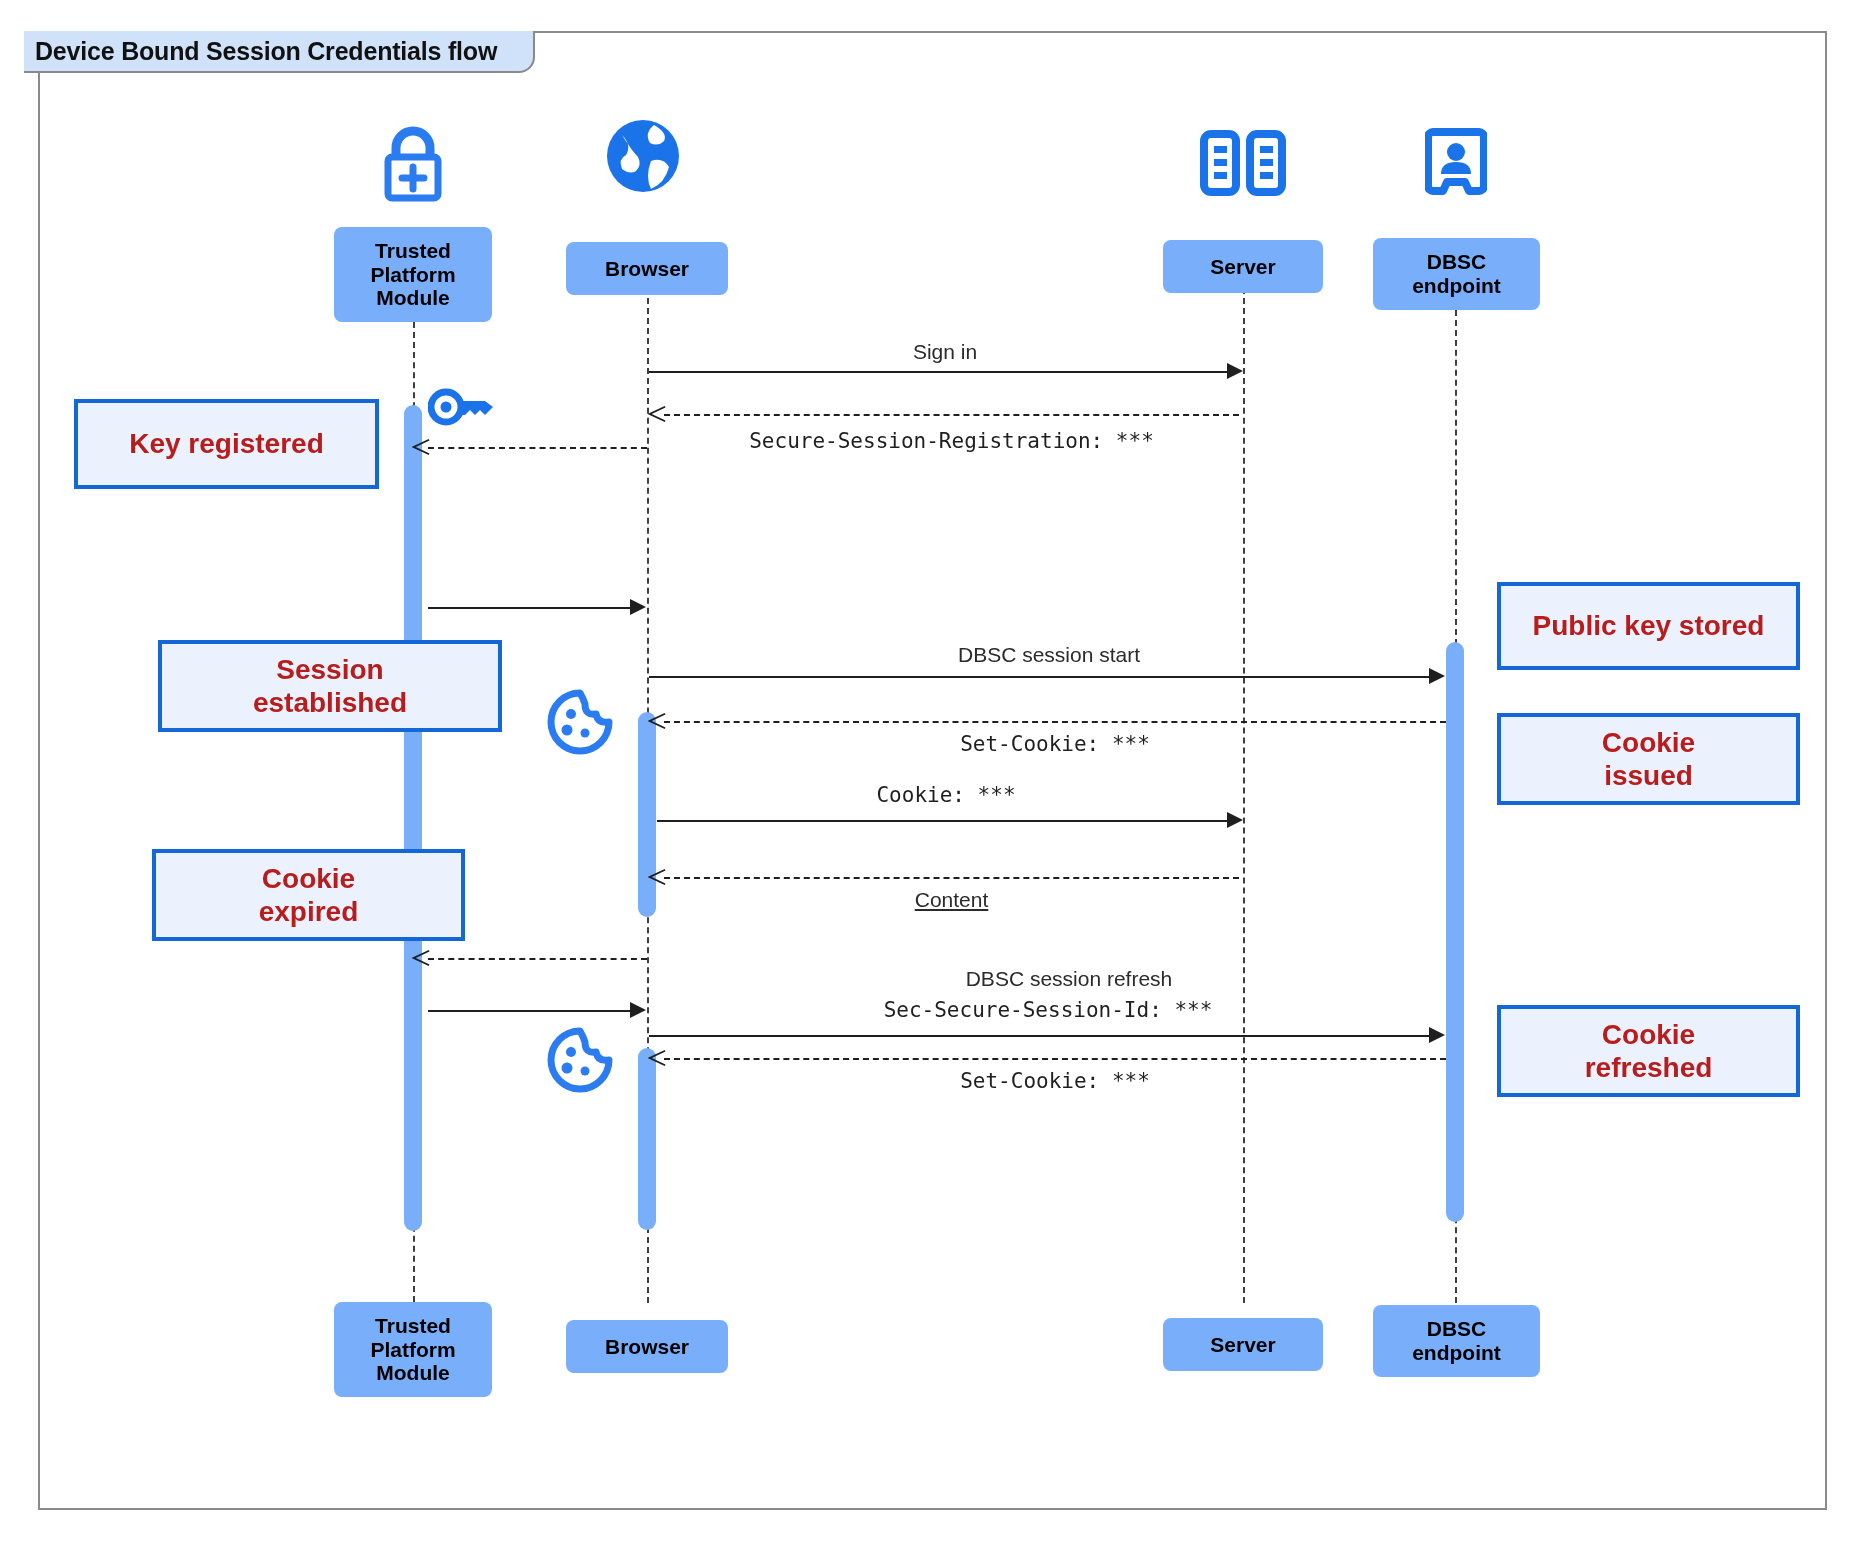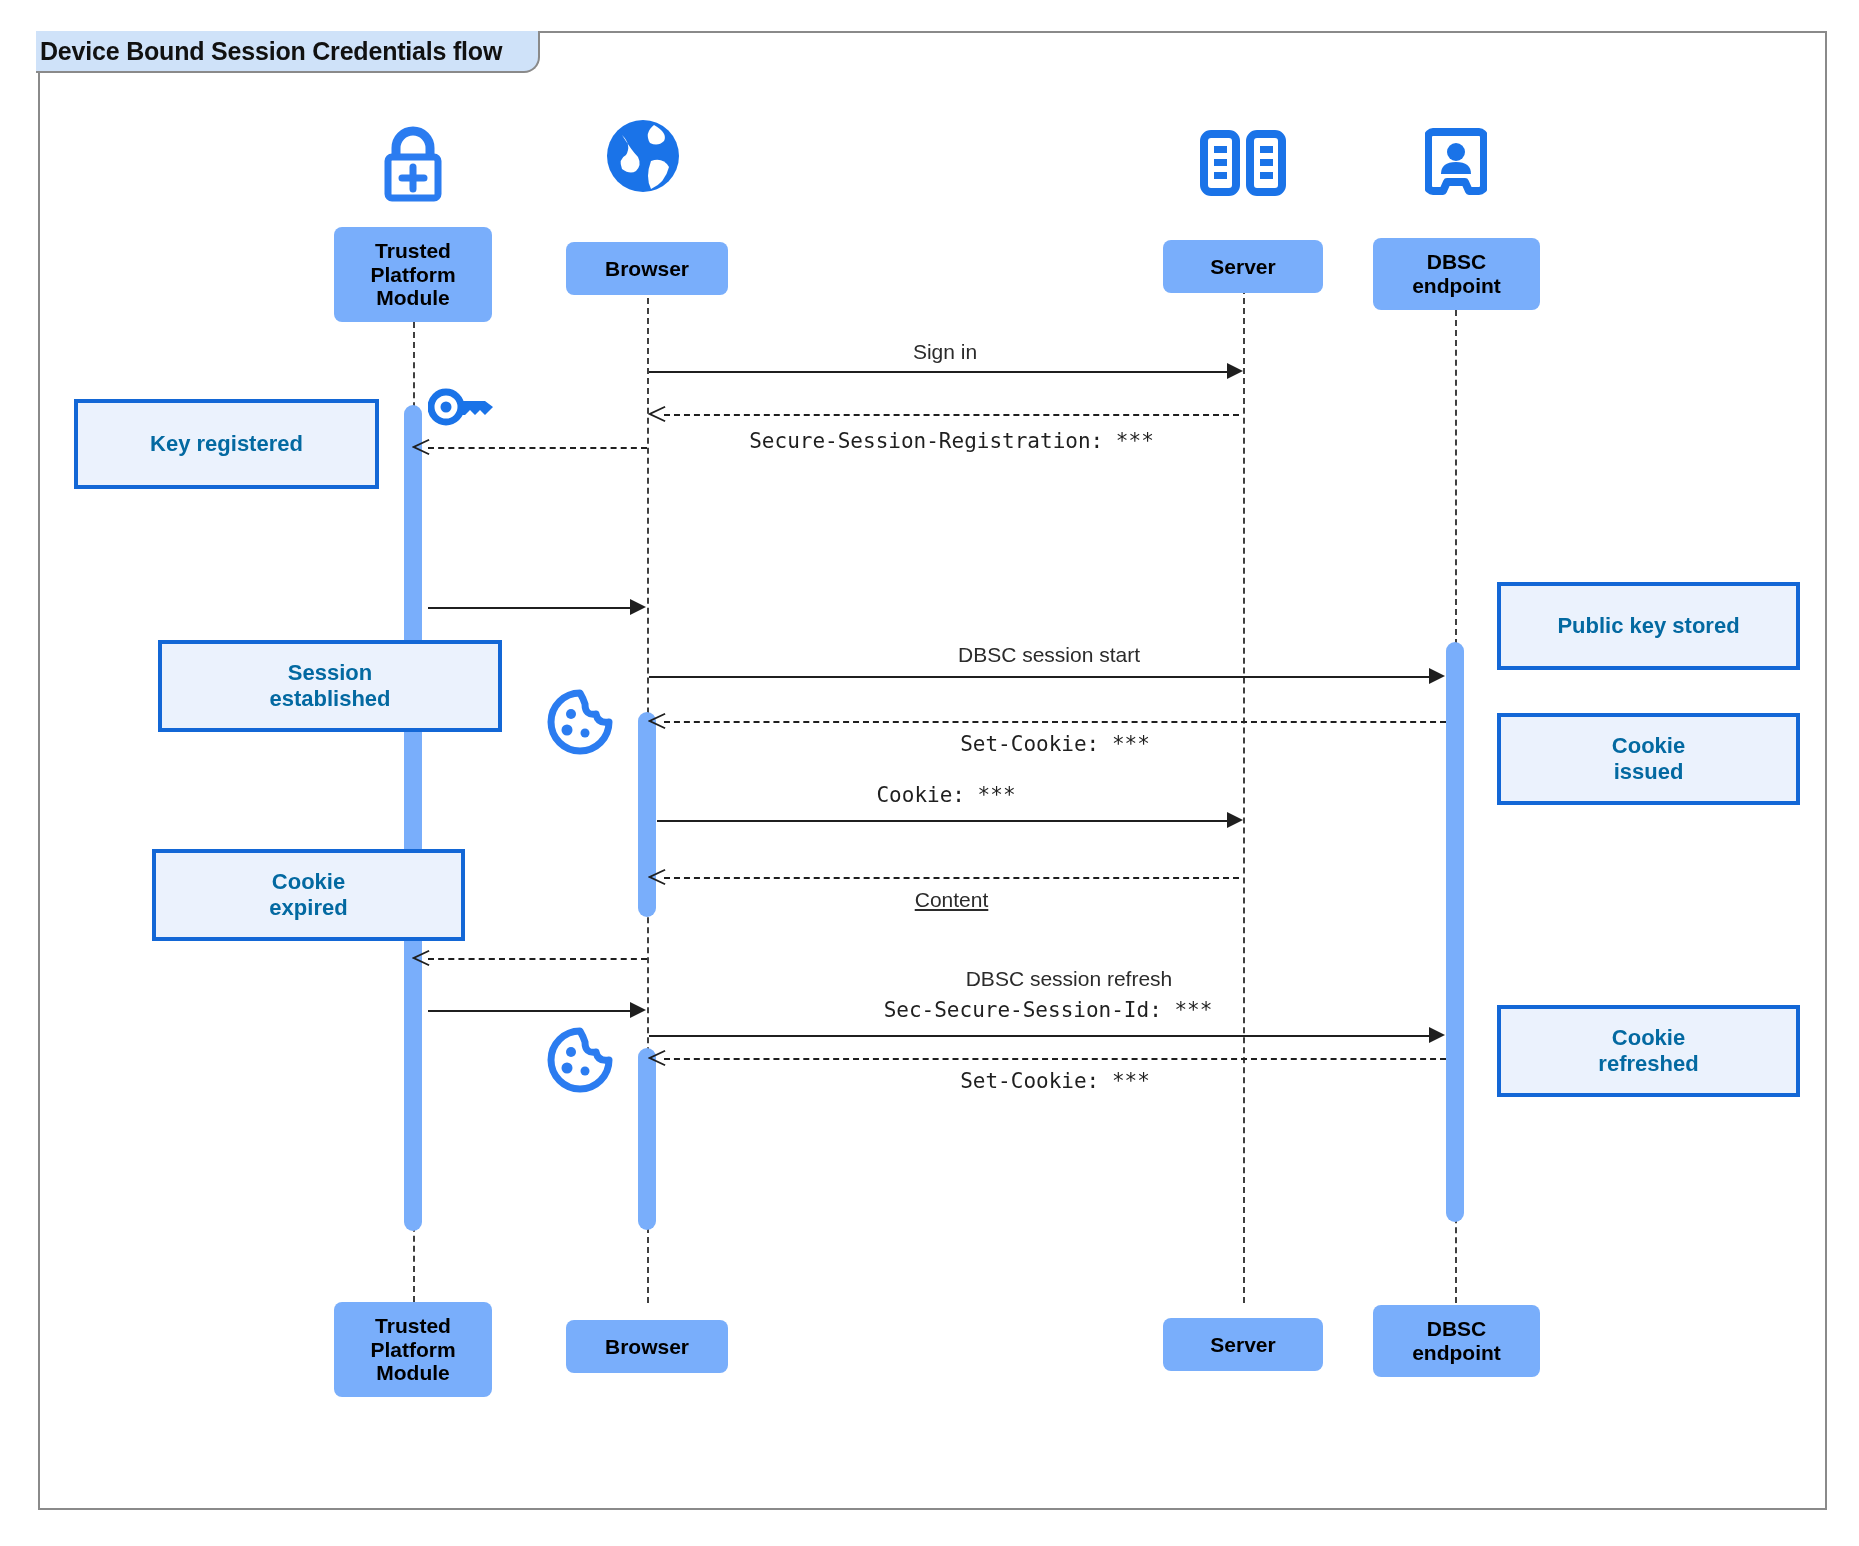--- a/index.html
+++ b/index.html
@@ -23,29 +23,29 @@
     left: 38px;
     top: 31px;
     width: 1789px;
     height: 1479px;
     border: 2px solid #8a8a8a;
     box-sizing: border-box;
     background: #ffffff;
   }
   .frame-tab {
     position: absolute;
-    left: 36px;
+    left: 24px;
     top: 31px;
     height: 42px;
     background: #cfe2f9;
     border: 2px solid #8a8a8a;
     border-top: none;
     border-left: none;
     box-sizing: border-box;
-    padding: 0 36px 0 4px;
+    padding: 0 36px 0 11px;
     display: flex;
     align-items: center;
     border-bottom-right-radius: 16px;
   }
   .frame-title {
     font-size: 25px;
     font-weight: bold;
     color: #111111;
     white-space: nowrap;
     letter-spacing: -0.2px;
@@ -81,23 +81,23 @@
     background: #79aefb;
     border-radius: 9px;
     width: 18px;
   }
   
   .note {
     position: absolute;
     background: #ebf2fd;
     border: 4px solid #1367d6;
     box-sizing: border-box;
-    color: #0369a1;
+    color: #b91c1c;
     font-weight: bold;
-    font-size: 22px;
+    font-size: 28px;
     display: flex;
     align-items: center;
     justify-content: center;
     text-align: center;
     line-height: 1.18;
   }
   
   .msg-line {
     position: absolute;
     height: 0;

